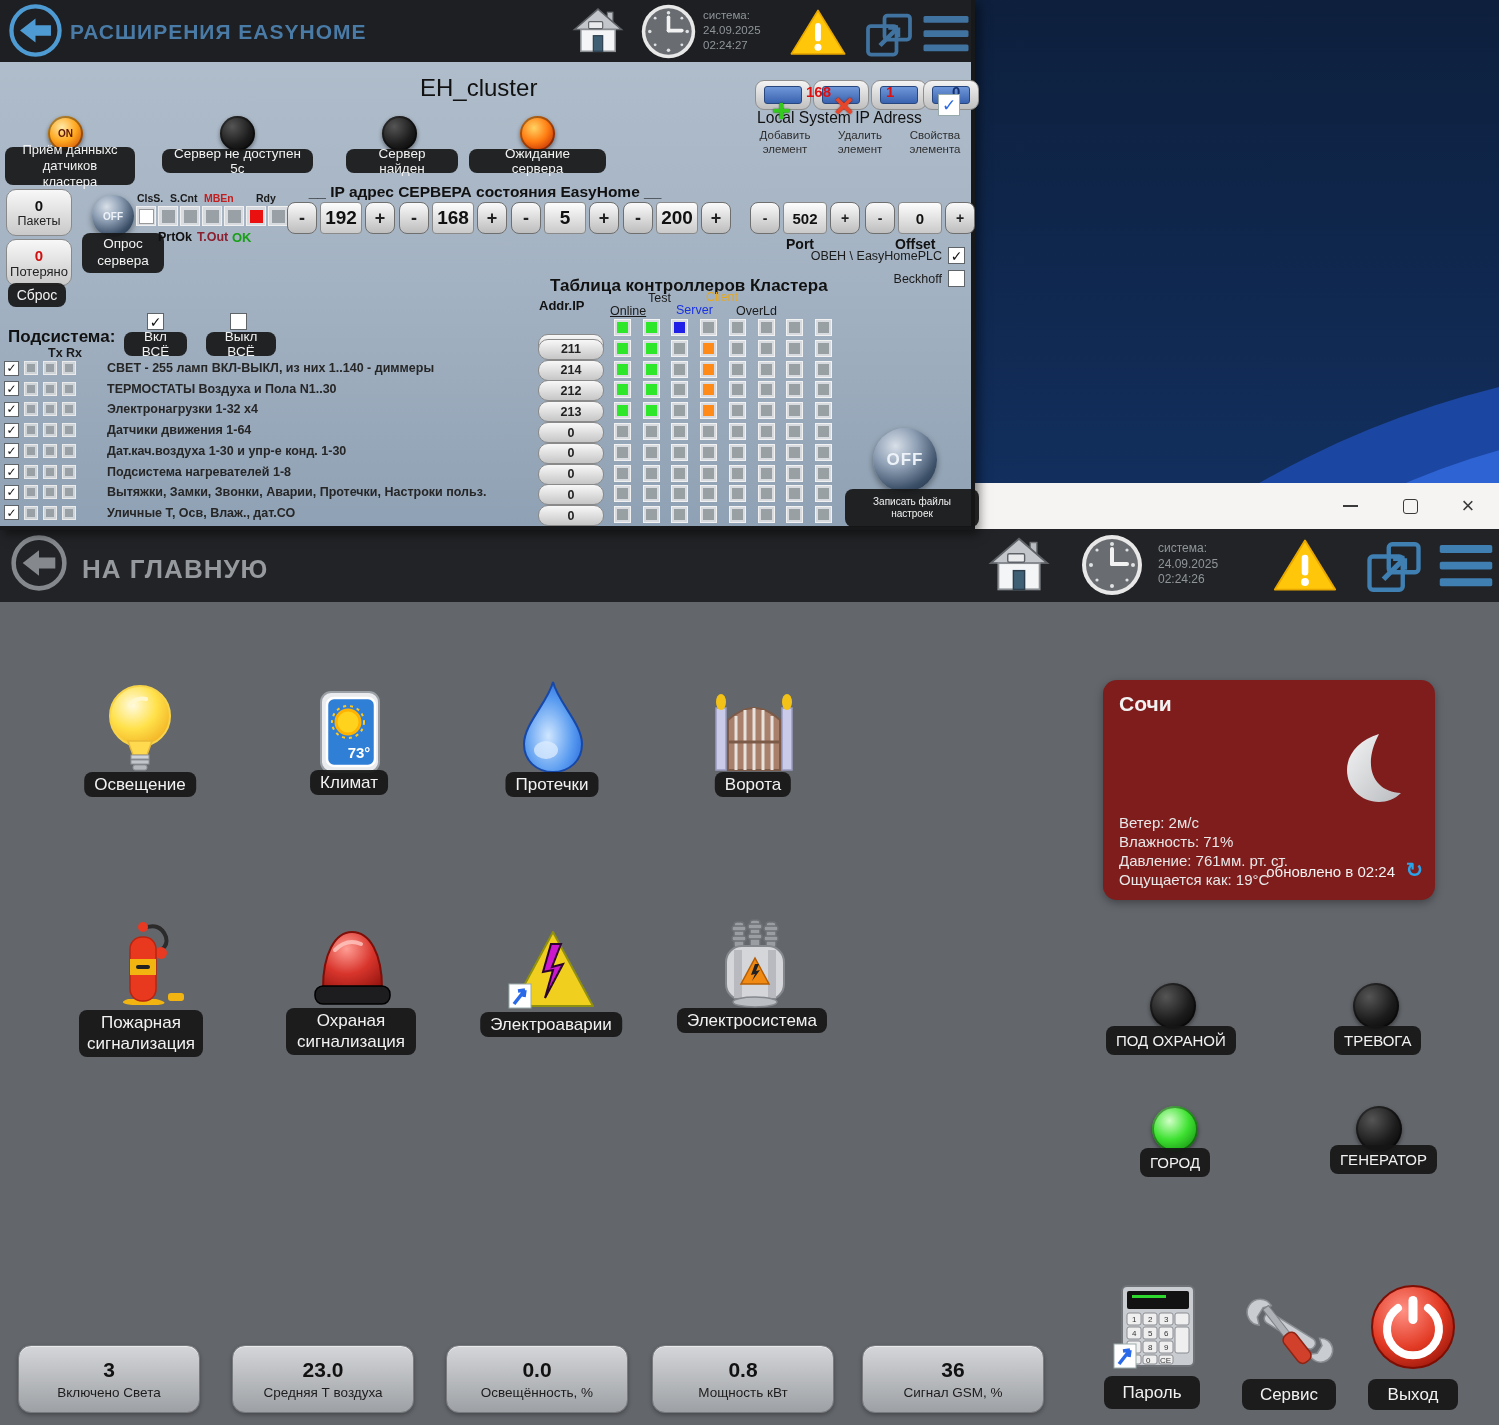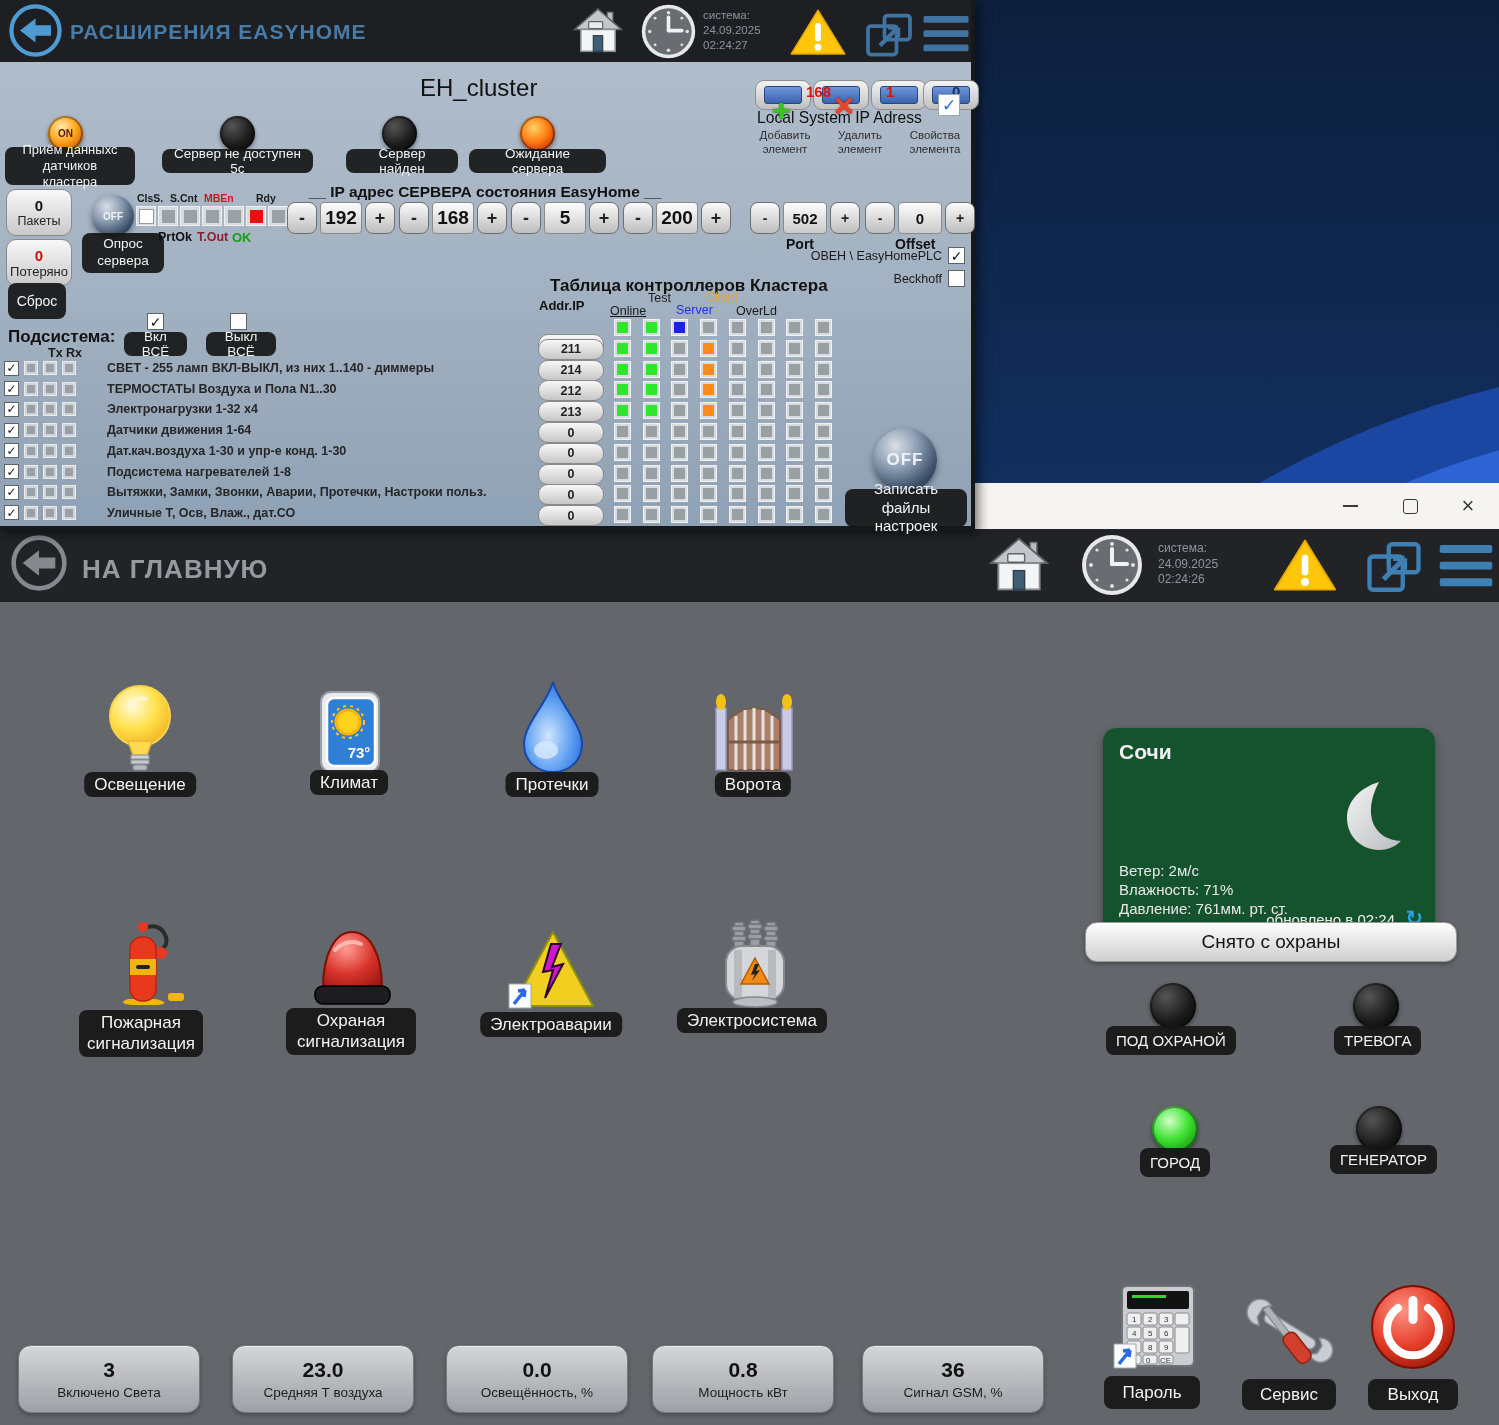--- a/index.html
+++ b/index.html
@@ -85,21 +85,21 @@
   
   .subsys-row{position:absolute;left:4px;display:flex;align-items:center;gap:5px;height:18px;}
   .subsys-row .cb{width:15px;height:15px;font-size:12px;}
   .subsys-row .label{font-size:12.5px;color:#262626;font-weight:600;margin-left:26px;white-space:nowrap;}
 
   
   .tile{cursor:pointer;}
   .tile-label{position:absolute;transform:translateX(-50%);font-size:17px;line-height:1.25;}
 
   
-  #weather{left:1103px;top:680px;width:332px;height:220px;background:#14532d;border-radius:14px;color:#f2f2f2;box-shadow:0 3px 8px rgba(0,0,0,.35);margin-top:48px;}
+  #weather{left:1103px;top:680px;width:332px;height:220px;background:#7f1d1d;border-radius:14px;color:#f2f2f2;box-shadow:0 3px 8px rgba(0,0,0,.35);}
   #weather .city{position:absolute;left:16px;top:12px;font-size:21px;font-weight:bold;}
   #weather .temp{position:absolute;left:14px;top:32px;font-size:66px;font-weight:bold;}
   #weather .wline{position:absolute;left:16px;font-size:15px;color:#e8e8e8;}
   #weather .updated{position:absolute;right:40px;top:200px;transform:translateY(-100%);font-size:15px;}
   #weather .refresh{position:absolute;right:12px;top:178px;color:#2ba3e8;font-size:21px;font-weight:bold;cursor:pointer;}
 
   
   #disarm-btn{left:1085px;top:922px;width:370px;height:38px;border-radius:12px;border:1px solid #9a9a9a;
       background:linear-gradient(180deg,#fdfdfd,#cfcfcf);display:flex;align-items:center;justify-content:center;
       font-size:19px;color:#161616;cursor:pointer;box-shadow:0 2px 4px rgba(0,0,0,.3);}
@@ -378,21 +378,20 @@
       <path d="M34 2 C14 8 2 22 2 38 C2 56 16 70 34 70 C42 70 50 67 56 61 C30 60 16 36 34 2 Z" fill="url(#moong)"></path>
     </svg>
     <div class="wline" style="top:134px;">Ветер: 2м/с</div>
     <div class="wline" style="top:153px;">Влажность: 71%</div>
     <div class="wline" style="top:172px;text-align:right;">Давление: 761мм. рт. ст.</div>
     <div class="wline" style="top:191px;">Ощущается как: 19°C</div>
     <div class="updated">обновлено в 02:24</div>
     <div class="refresh">↻</div>
   </div>
 
-  <div class="abs" id="disarm-btn">Снято с охраны</div>
 
   <div class="abs led led-dark" style="left:1150px;top:983px;width:46px;height:46px;"></div>
   <div class="abs pill-dark sec-label" style="left:1106px;top:1026px;height:29px;">ПОД ОХРАНОЙ</div>
 
   <div class="abs led led-dark" style="left:1353px;top:983px;width:46px;height:46px;"></div>
   <div class="abs pill-dark sec-label" style="left:1334px;top:1026px;height:29px;">ТРЕВОГА</div>
 
   <div class="abs led led-green" style="left:1152px;top:1106px;width:46px;height:46px;"></div>
   <div class="abs pill-dark sec-label" style="left:1140px;top:1148px;height:29px;">ГОРОД</div>
 
@@ -574,21 +573,21 @@
     <div class="tool-lbl" style="left:900px;top:128px;width:70px;">Свойства элемента</div>
 
     <div class="abs" style="left:6px;top:189px;width:64px;height:45px;border-radius:10px;border:1px solid #8a8a8a;background:linear-gradient(180deg,#f8f8f8,#c9c9c9);display:flex;flex-direction:column;align-items:center;justify-content:center;cursor:pointer;">
       <span style="font-size:15px;font-weight:bold;color:#111;">0</span>
       <span style="font-size:12.5px;color:#222;">Пакеты</span>
     </div>
     <div class="abs" style="left:6px;top:239px;width:64px;height:45px;border-radius:10px;border:1px solid #8a8a8a;background:linear-gradient(180deg,#f8f8f8,#c9c9c9);display:flex;flex-direction:column;align-items:center;justify-content:center;cursor:pointer;">
       <span style="font-size:15px;font-weight:bold;color:#d01010;">0</span>
       <span style="font-size:13px;color:#222;">Потеряно</span>
     </div>
-    <div class="abs pill-dark" style="left:8px;top:283px;width:58px;height:36px;font-size:14px;cursor:pointer;">Сброс</div>
+    <div class="abs pill-dark" style="left:8px;top:283px;width:58px;height:24px;font-size:14px;cursor:pointer;">Сброс</div>
 
     <div class="abs sphere" style="left:92px;top:195px;width:42px;height:42px;font-size:10px;">OFF</div>
     <div class="abs pill-dark" style="left:82px;top:233px;width:82px;height:40px;font-size:13.5px;line-height:1.25;">Опрос сервера</div>
 
     <div class="abs" style="left:137px;top:192px;font-size:10.5px;font-weight:bold;color:#1a1a1a;">ClsS.</div>
     <div class="abs" style="left:170px;top:192px;font-size:10.5px;font-weight:bold;color:#1a1a1a;">S.Cnt</div>
     <div class="abs" style="left:204px;top:192px;font-size:10.5px;font-weight:bold;color:#c02020;">MBEn</div>
     <div class="abs" style="left:256px;top:192px;font-size:10.5px;font-weight:bold;color:#1a1a1a;">Rdy</div>
     <div class="abs" id="flag-boxes" style="left:136px;top:206px;display:flex;gap:2px;">
         <div class="flagbox">
@@ -910,21 +909,21 @@
         </div>
         <div class="gcell" style="left: 786.2px; top: 506.2px;">
           <div class="in gin-gray"></div>
         </div>
         <div class="gcell" style="left: 814.9px; top: 506.2px;">
           <div class="in gin-gray"></div>
         </div>
       </div>
 
     <div class="abs sphere" style="left:873px;top:428px;width:64px;height:64px;font-size:17px;letter-spacing:1px;">OFF</div>
-    <div class="abs pill-dark" style="left:845px;top:489px;width:122px;height:38px;font-size:15px;line-height:1.25;">Записать файлы настроек</div>
+    <div class="abs pill-dark" style="left:845px;top:489px;width:134px;height:38px;font-size:10px;line-height:1.25;">Записать файлы настроек</div>
 
     <div class="abs" style="left:8px;top:327px;font-size:17px;font-weight:bold;color:#111;">Подсистема:</div>
     <div class="abs" style="left:48px;top:346px;font-size:12.5px;font-weight:bold;color:#1a1a1a;">Tx Rx</div>
     <div class="abs cb" style="left:147px;top:313px;">✓</div>
     <div class="abs pill-dark" style="left:124px;top:332px;width:63px;height:24px;font-size:13.5px;cursor:pointer;">Вкл ВСЁ</div>
     <div class="abs cb" style="left:230px;top:313px;"></div>
     <div class="abs pill-dark" style="left:206px;top:332px;width:70px;height:24px;font-size:13.5px;cursor:pointer;">Выкл ВСЁ</div>
 
     <div id="subsys-list">
         <div class="subsys-row" style="top: 359px;">

